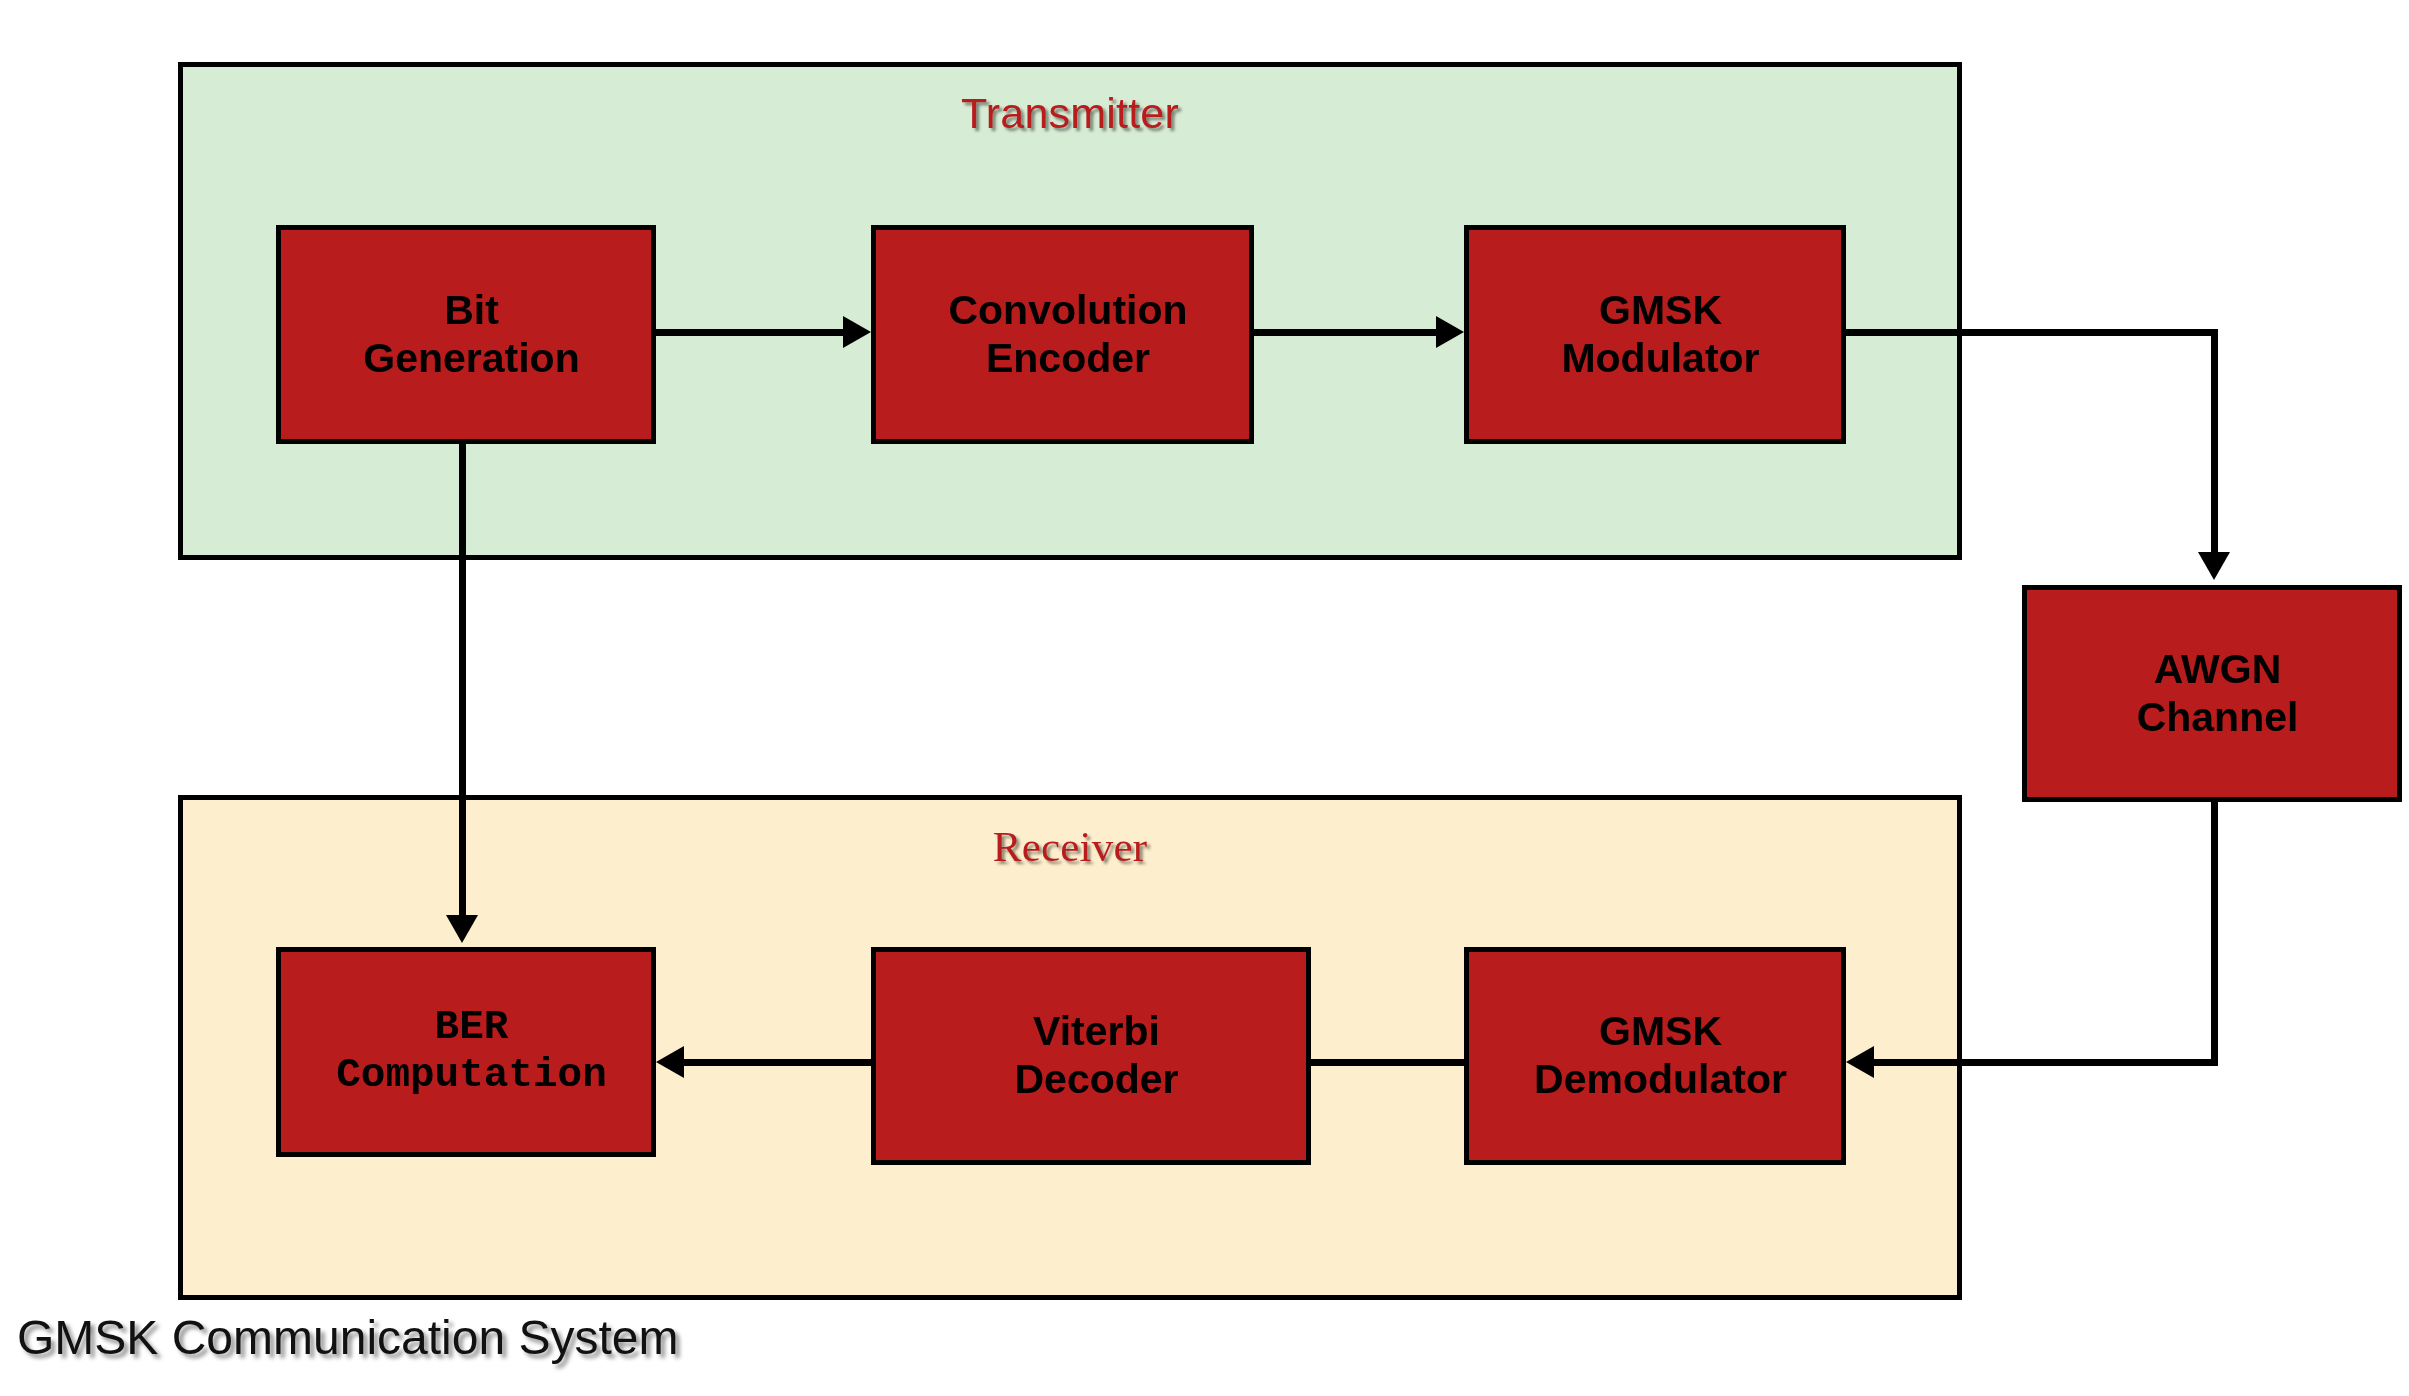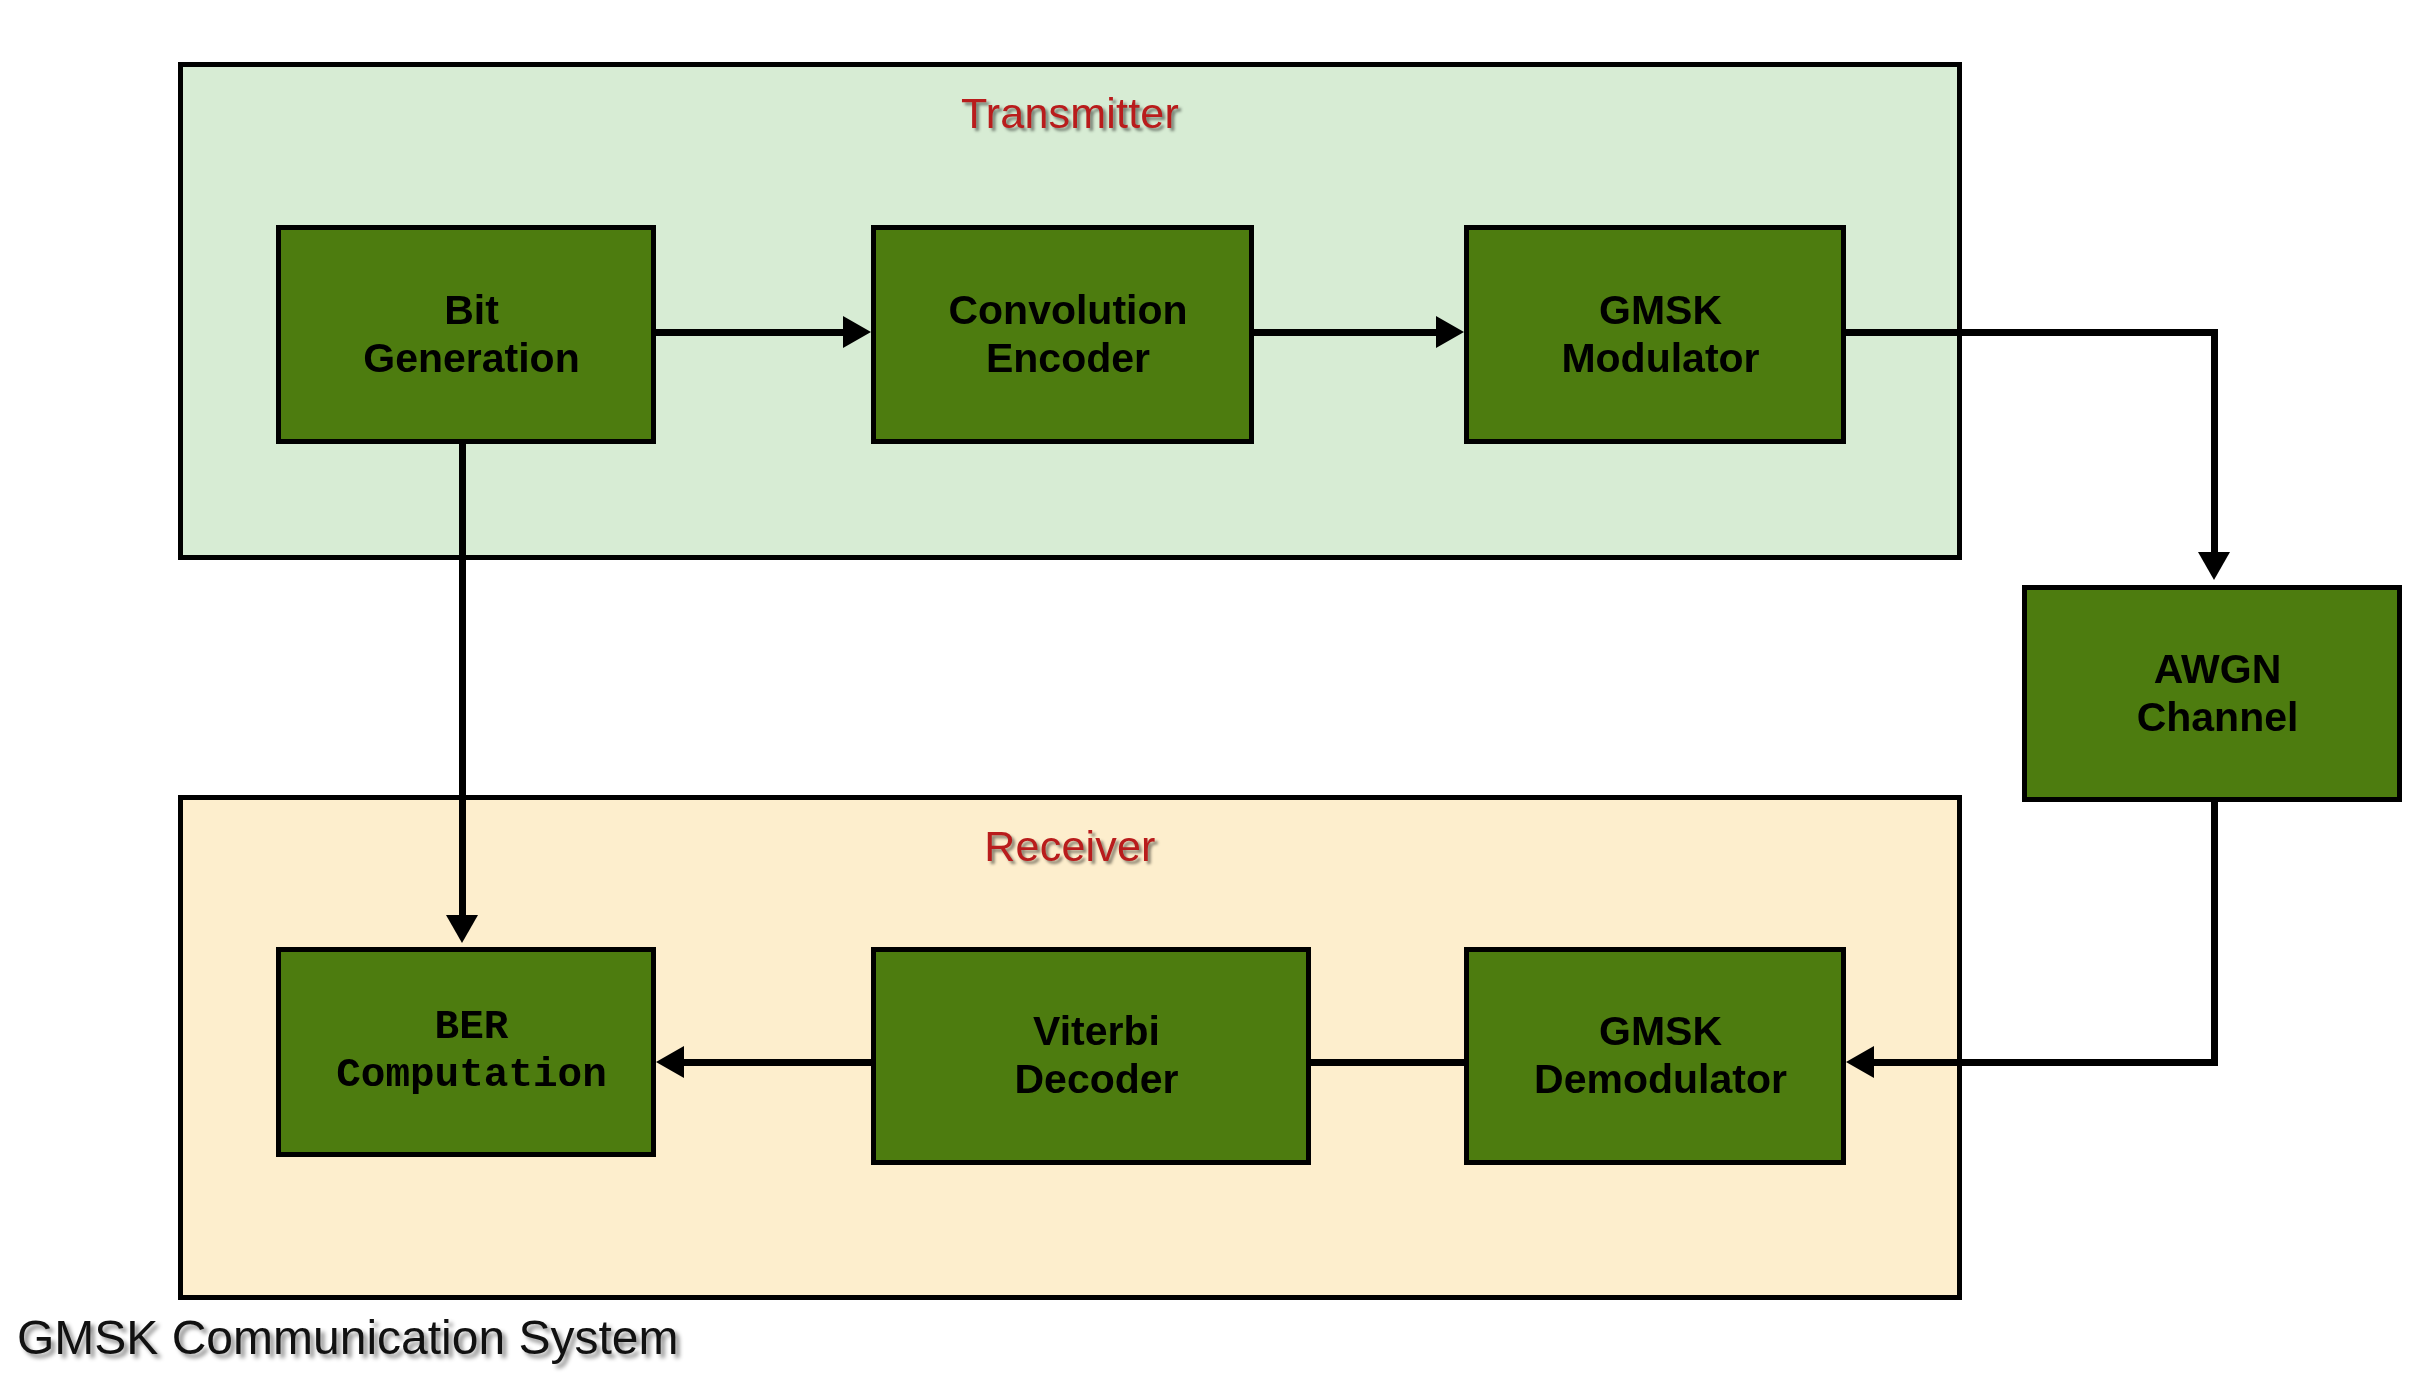--- a/index.html
+++ b/index.html
@@ -36,27 +36,27 @@
     left: 0; right: 0;
     text-align: center;
     font-size: 43px;
     font-weight: normal;
     color: #b91c1c;
     letter-spacing: 0.2px;
     text-shadow: 3px 3px 3px rgba(0,0,0,0.45);
     white-space: nowrap;
   }
   #panel-transmitter .panel-title { top: 22px; }
-  #panel-receiver .panel-title { top: 22px; }
+  #panel-receiver .panel-title { top: 22px; font-family: Liberation Serif, serif; }
 
   
   .pbox {
     position: absolute;
     box-sizing: border-box;
-    background: #4d7c0f;
+    background: #b91c1c;
     border: 5px solid #000000;
     display: flex;
     flex-direction: column;
     align-items: center;
     justify-content: center;
     font-weight: bold;
     font-size: 41px;
     line-height: 1.17;
     color: #000000;
     text-align: center;

